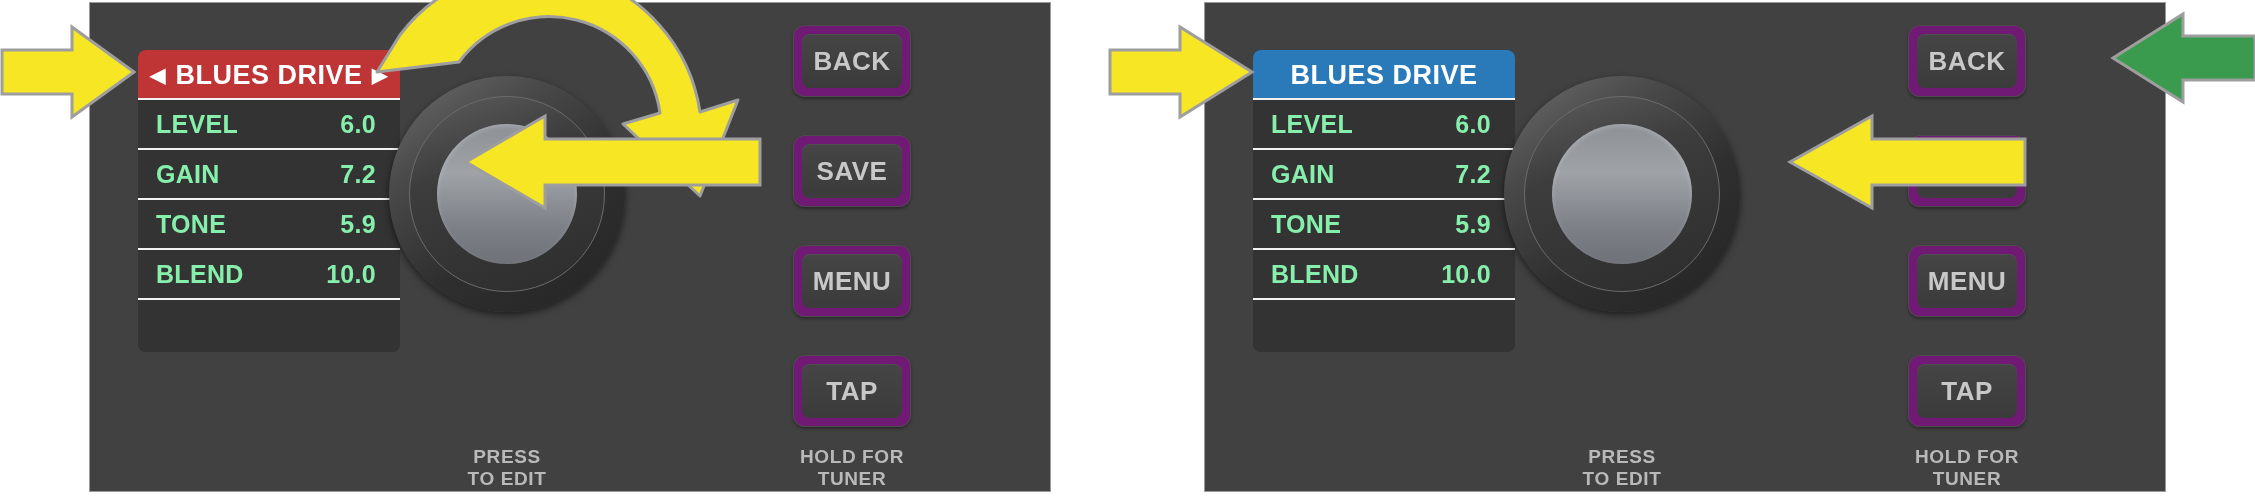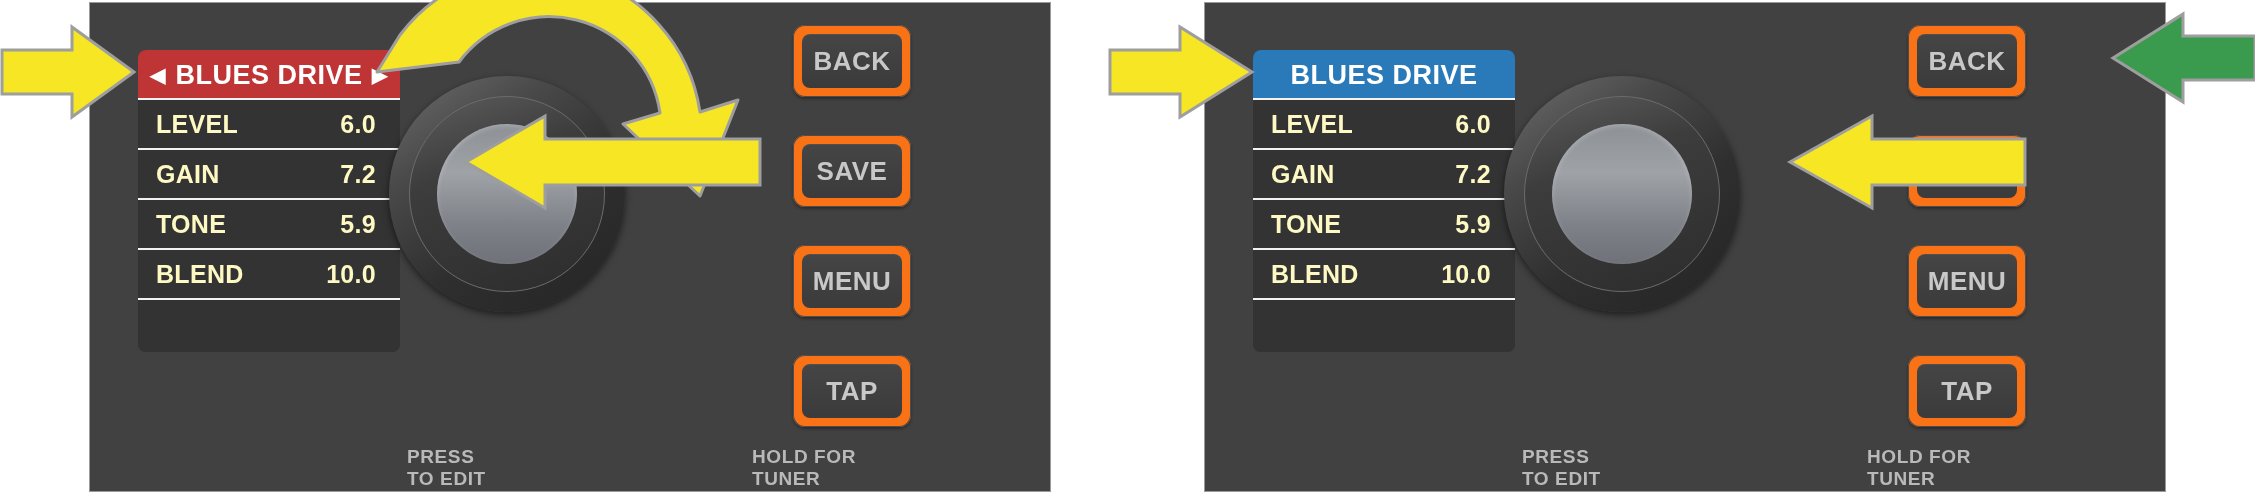--- a/index.html
+++ b/index.html
@@ -69,21 +69,21 @@
   .hdr-arrow.right { right: 12px; }
 
   .param-row {
     display: flex;
     align-items: center;
     justify-content: space-between;
     height: 50px;
     padding: 0 18px;
     box-sizing: border-box;
     border-bottom: 2px solid #f2f2f2;
-    color: #fef9c3;
+    color: #86efac;
     font-size: 25px;
     font-weight: bold;
     letter-spacing: 0.3px;
   }
   .param-row .pv { padding-right: 6px; text-align: right; }
   .param-blank {
     height: 52px;
     background: #333333;
   }
 
@@ -113,21 +113,21 @@
     background: linear-gradient(180deg, #8d9196 0%, #9fa3a8 35%, #7e8288 72%, #6e7278 100%);
     box-shadow: inset 0 2px 5px rgba(255,255,255,0.22);
   }
 
   
   .btn {
     position: absolute;
     width: 118px;
     height: 72px;
     border-radius: 12px;
-    background: #f97316;
+    background: #701a75;
     box-shadow: inset 0 0 0 1px #4c4c4c, 0 2px 3px rgba(0,0,0,0.35);
     display: flex;
     align-items: center;
     justify-content: center;
   }
   .btn .inner {
     width: 100px;
     height: 54px;
     border-radius: 8px;
     background: linear-gradient(180deg, #454545 0%, #3b3b3b 100%);
@@ -141,21 +141,21 @@
     letter-spacing: 0.5px;
   }
 
   
   .caption {
     position: absolute;
     color: #b9b9b9;
     font-size: 19px;
     font-weight: bold;
     line-height: 22px;
-    text-align: left;
+    text-align: center;
     letter-spacing: 0.6px;
     white-space: pre-line;
   }
 
   
   .arrow-layer {
     position: absolute;
     left: 0; top: 0;
     width: 2255px; height: 500px;
     pointer-events: none;

